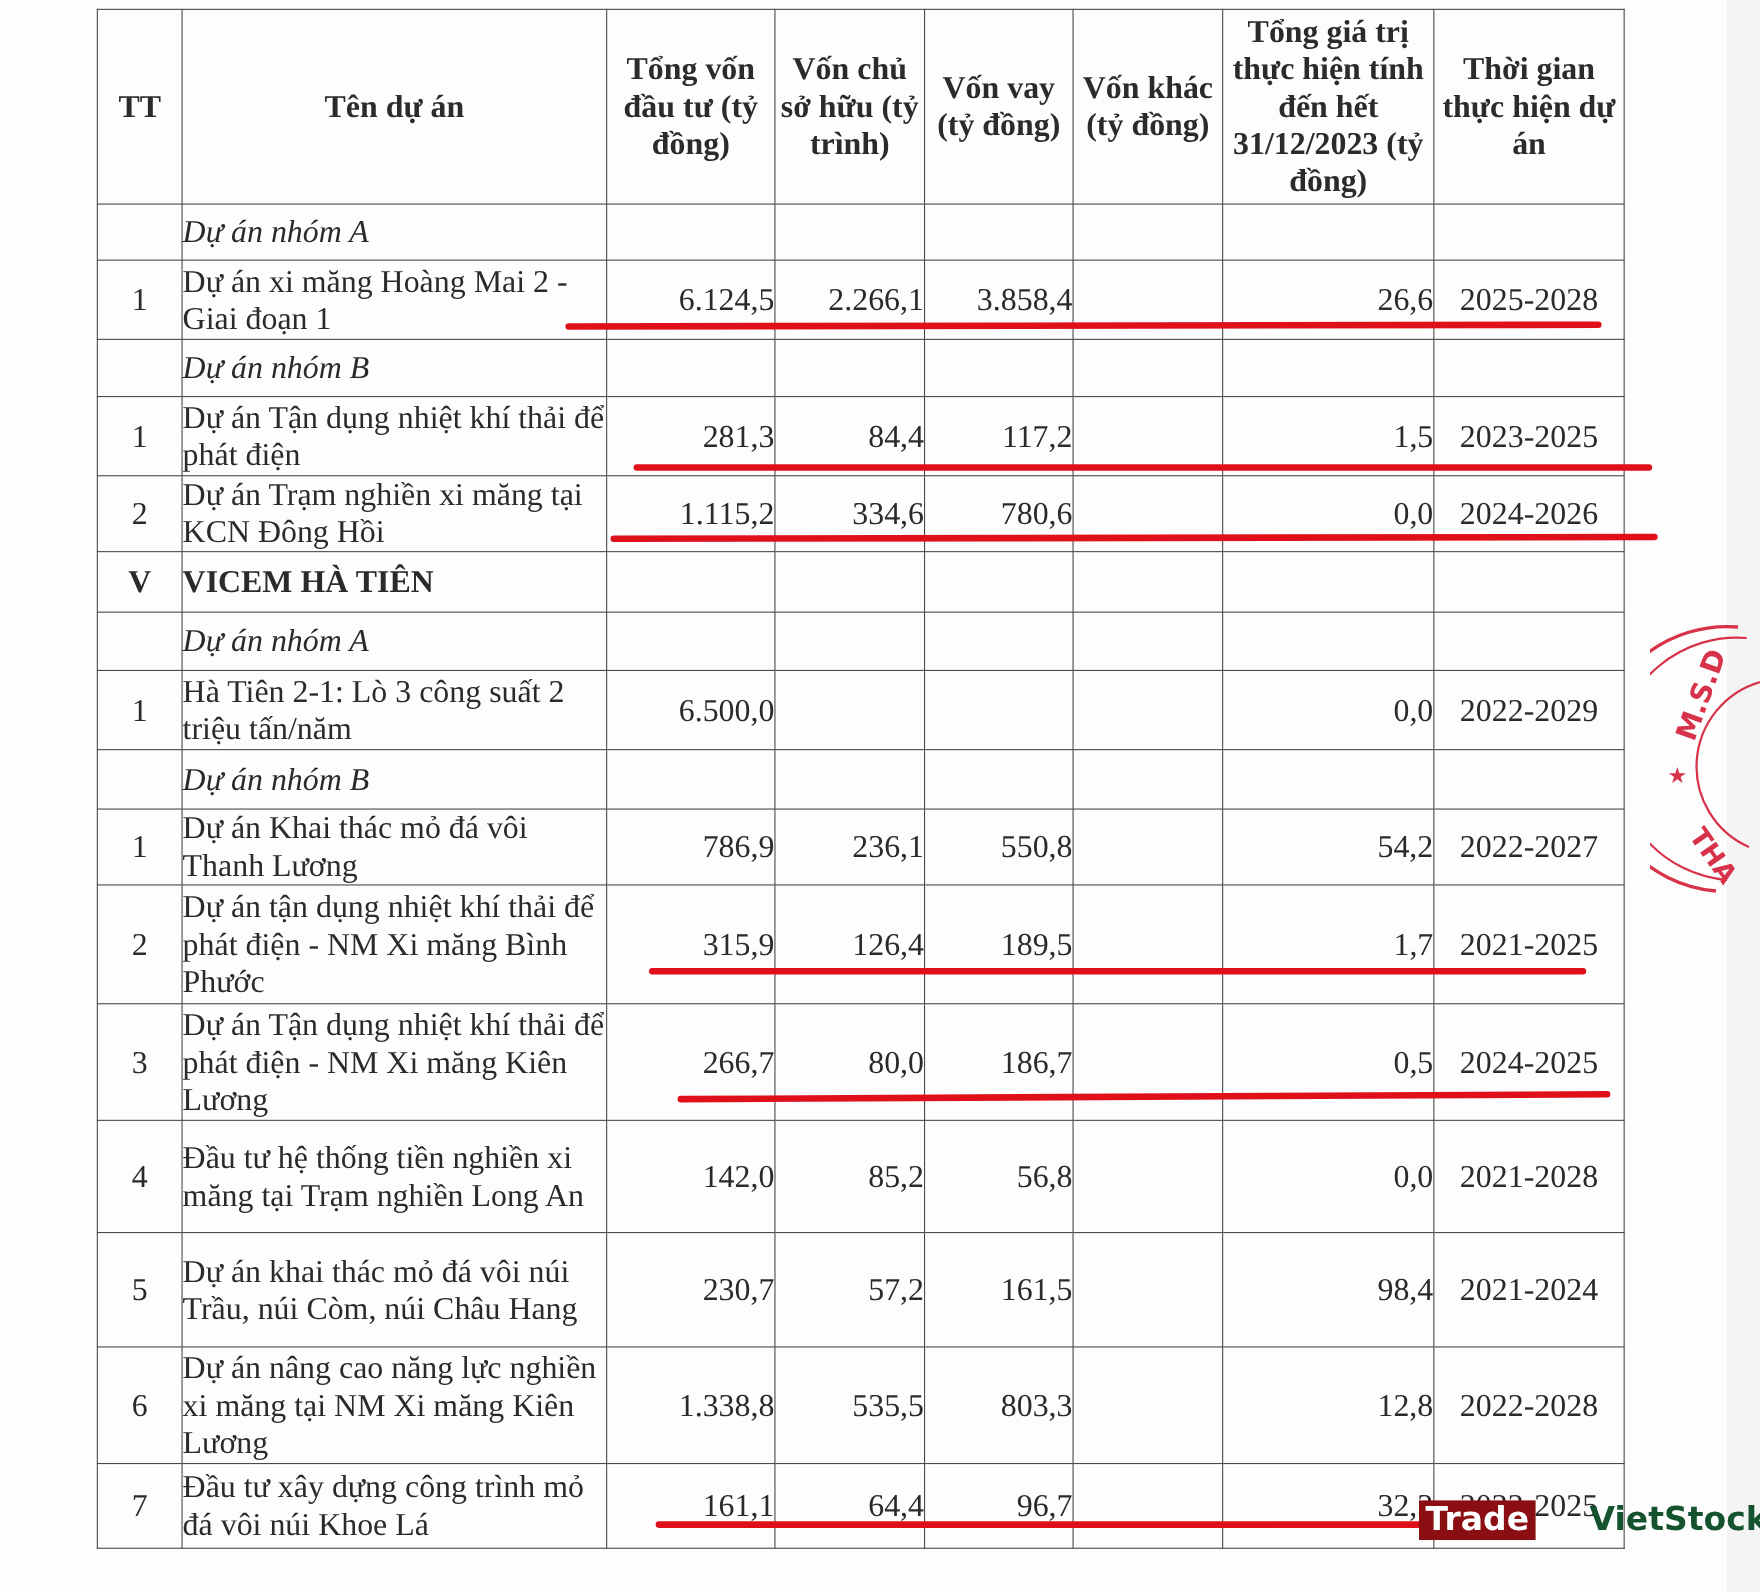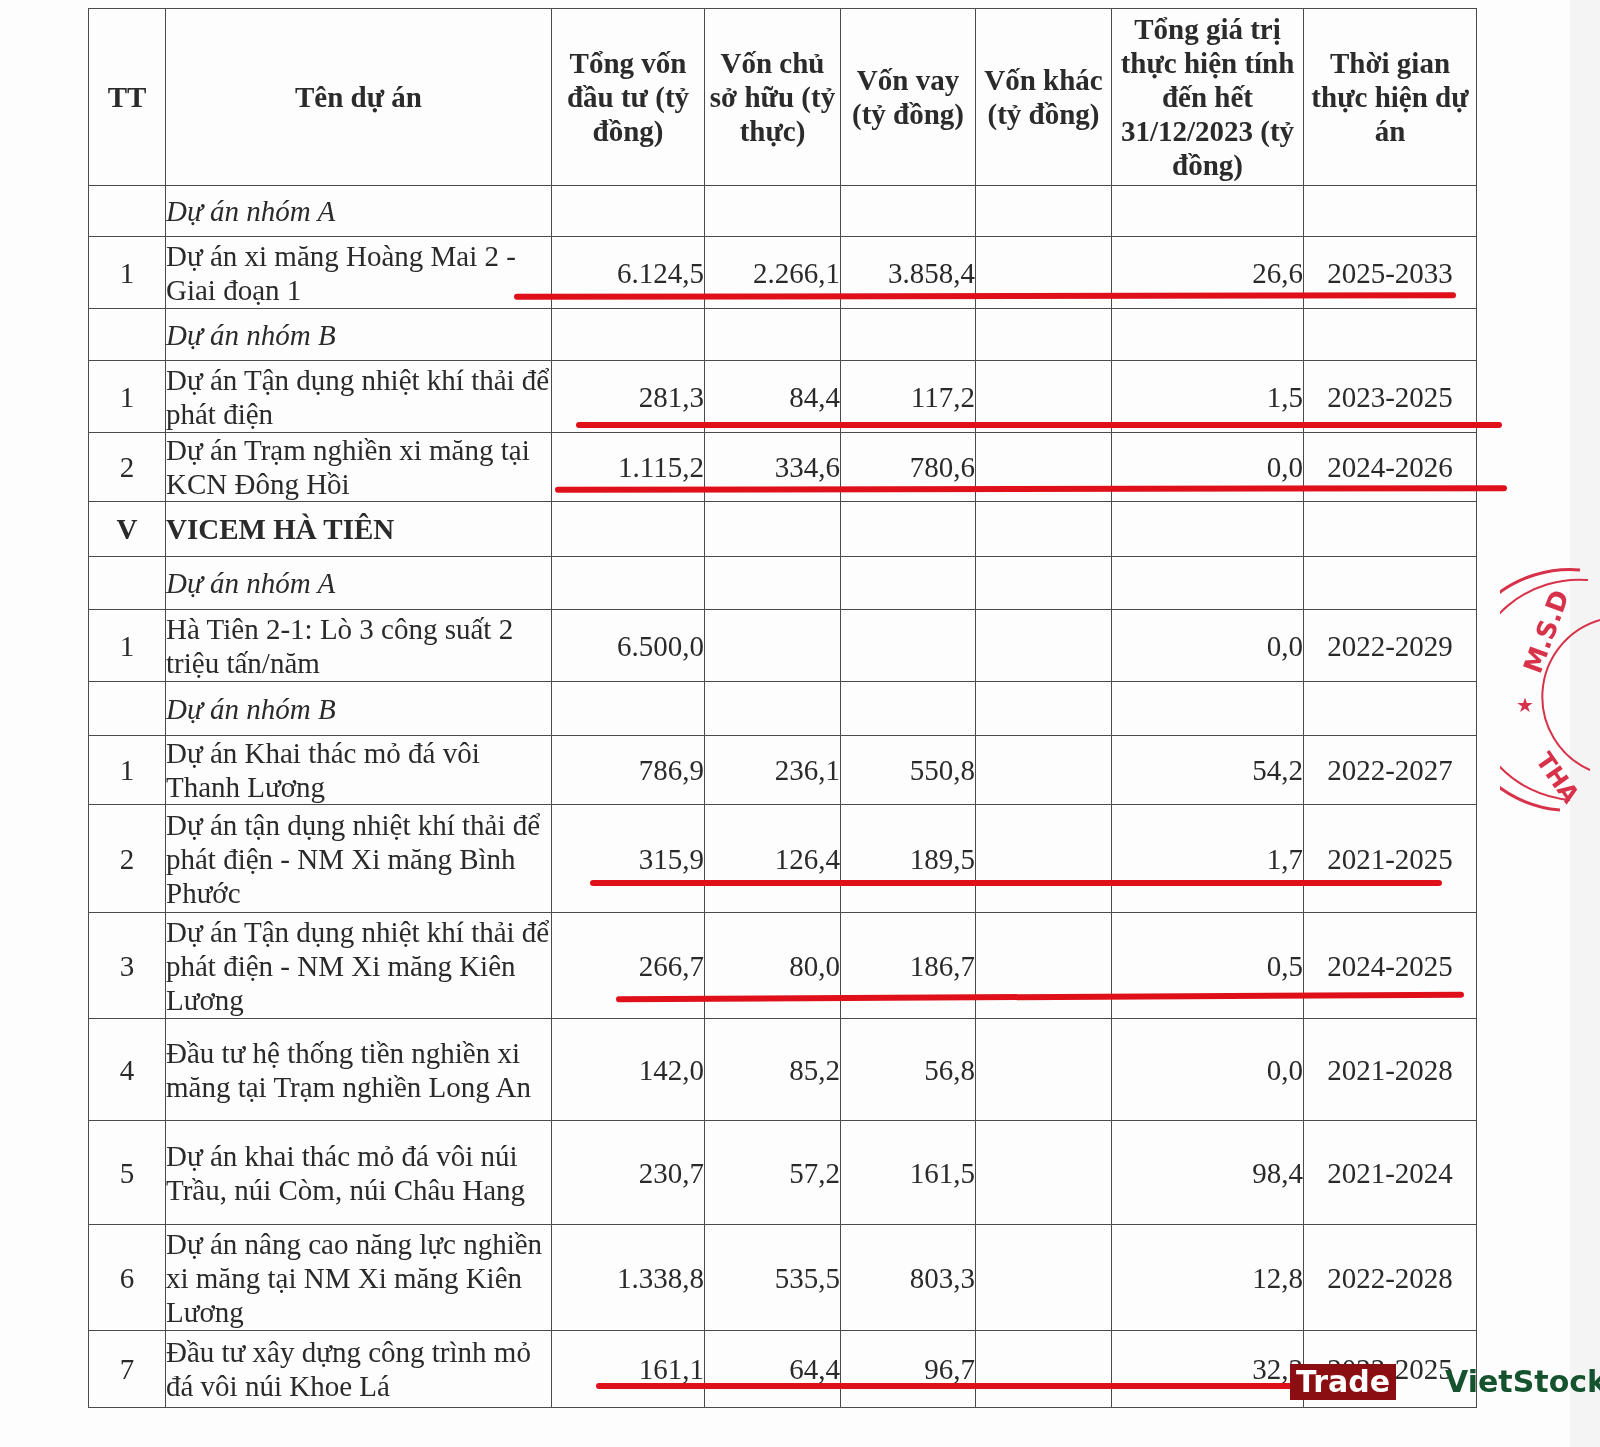--- a/index.html
+++ b/index.html
@@ -52,21 +52,21 @@
       <col style="width:135px">
         <col style="width:136px">
         <col style="width:192px">
         <col style="width:173px">
     </colgroup>
     <thead>
       <tr style="height:177px">
         <th>TT</th>
         <th>Tên dự án</th>
         <th>Tổng vốn đầu tư (tỷ đồng)</th>
-        <th>Vốn chủ sở hữu (tỷ thực)</th>
+        <th>Vốn chủ sở hữu (tỷ trình)</th>
         <th>Vốn vay (tỷ đồng)</th>
         <th>Vốn khác (tỷ đồng)</th>
         <th>Tổng giá trị thực hiện tính đến hết 31/12/2023 (tỷ đồng)</th>
         <th>Thời gian thực hiện dự án</th>
       </tr>
     </thead>
     <tbody id="tbody">
         <tr style="height: 51px;">
           <td class="tt"></td>
           <td class="name group">Dự án nhóm A</td>
@@ -78,21 +78,21 @@
           <td class="num"></td>
         </tr>
         <tr style="height: 72px;">
           <td class="tt">1</td>
           <td class="name">Dự án xi măng Hoàng Mai 2 - Giai đoạn 1</td>
           <td class="num">6.124,5</td>
           <td class="num">2.266,1</td>
           <td class="num">3.858,4</td>
           <td class="num"></td>
           <td class="num">26,6</td>
-          <td class="period">2025-2033</td>
+          <td class="period">2025-2028</td>
         </tr>
         <tr style="height: 52px;">
           <td class="tt"></td>
           <td class="name group">Dự án nhóm B</td>
           <td class="num"></td>
           <td class="num"></td>
           <td class="num"></td>
           <td class="num"></td>
           <td class="num"></td>
           <td class="num"></td>

